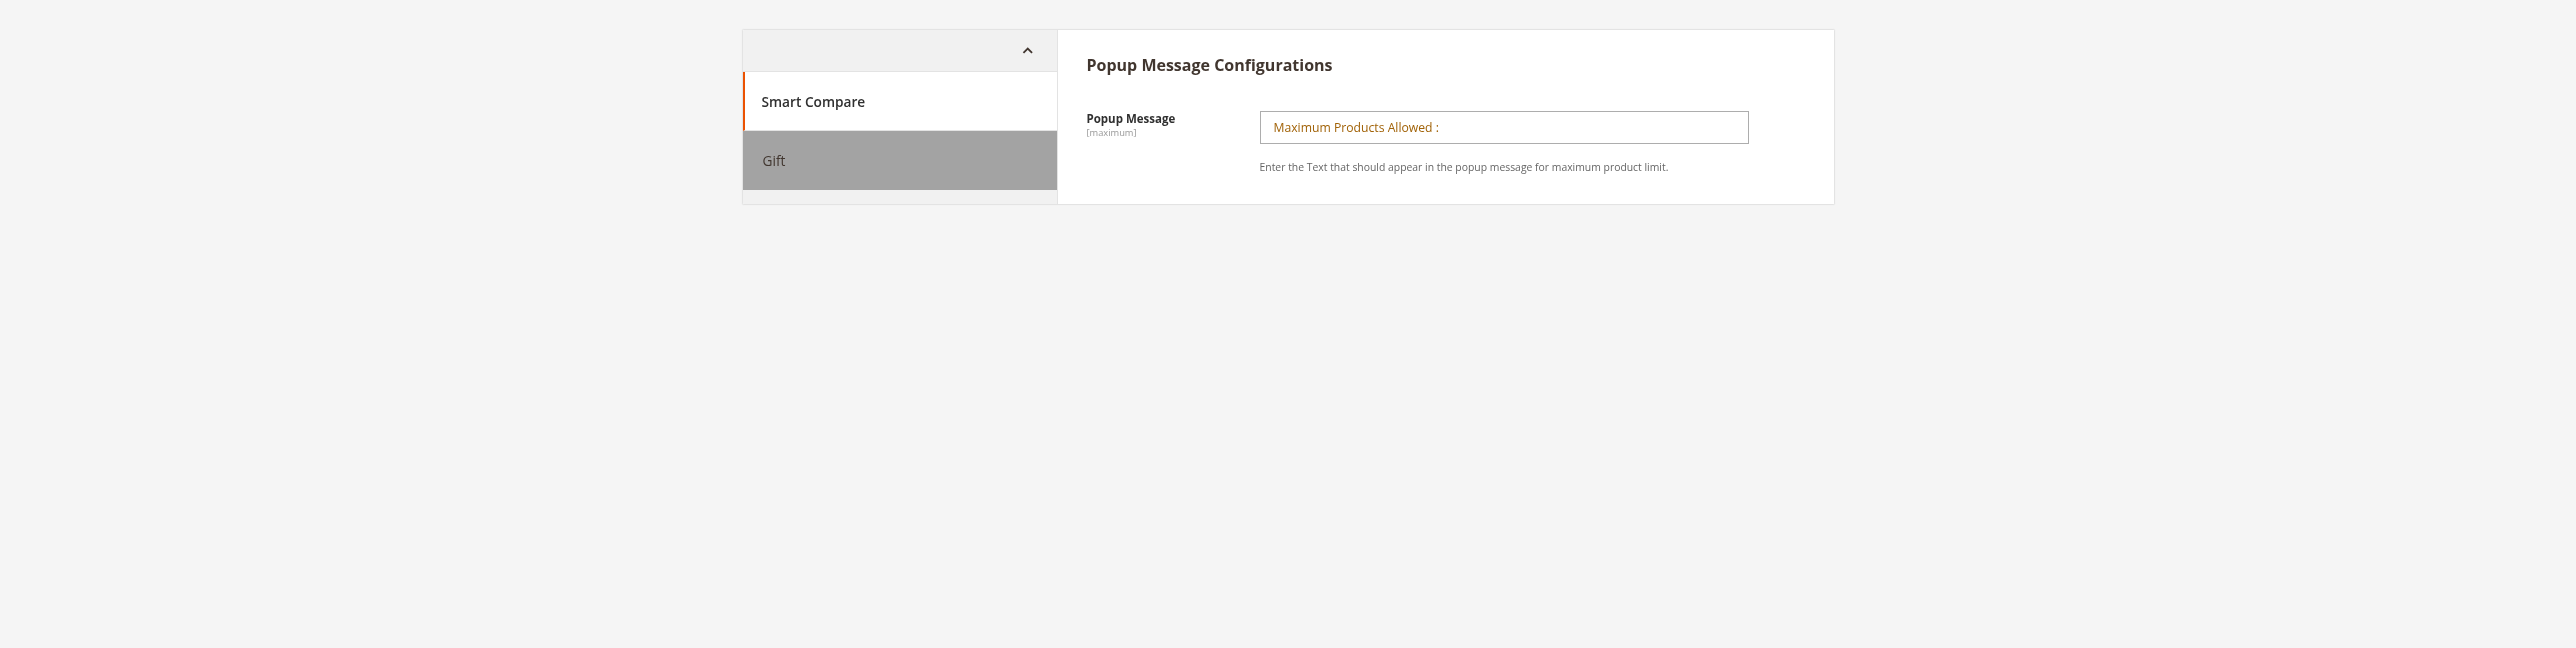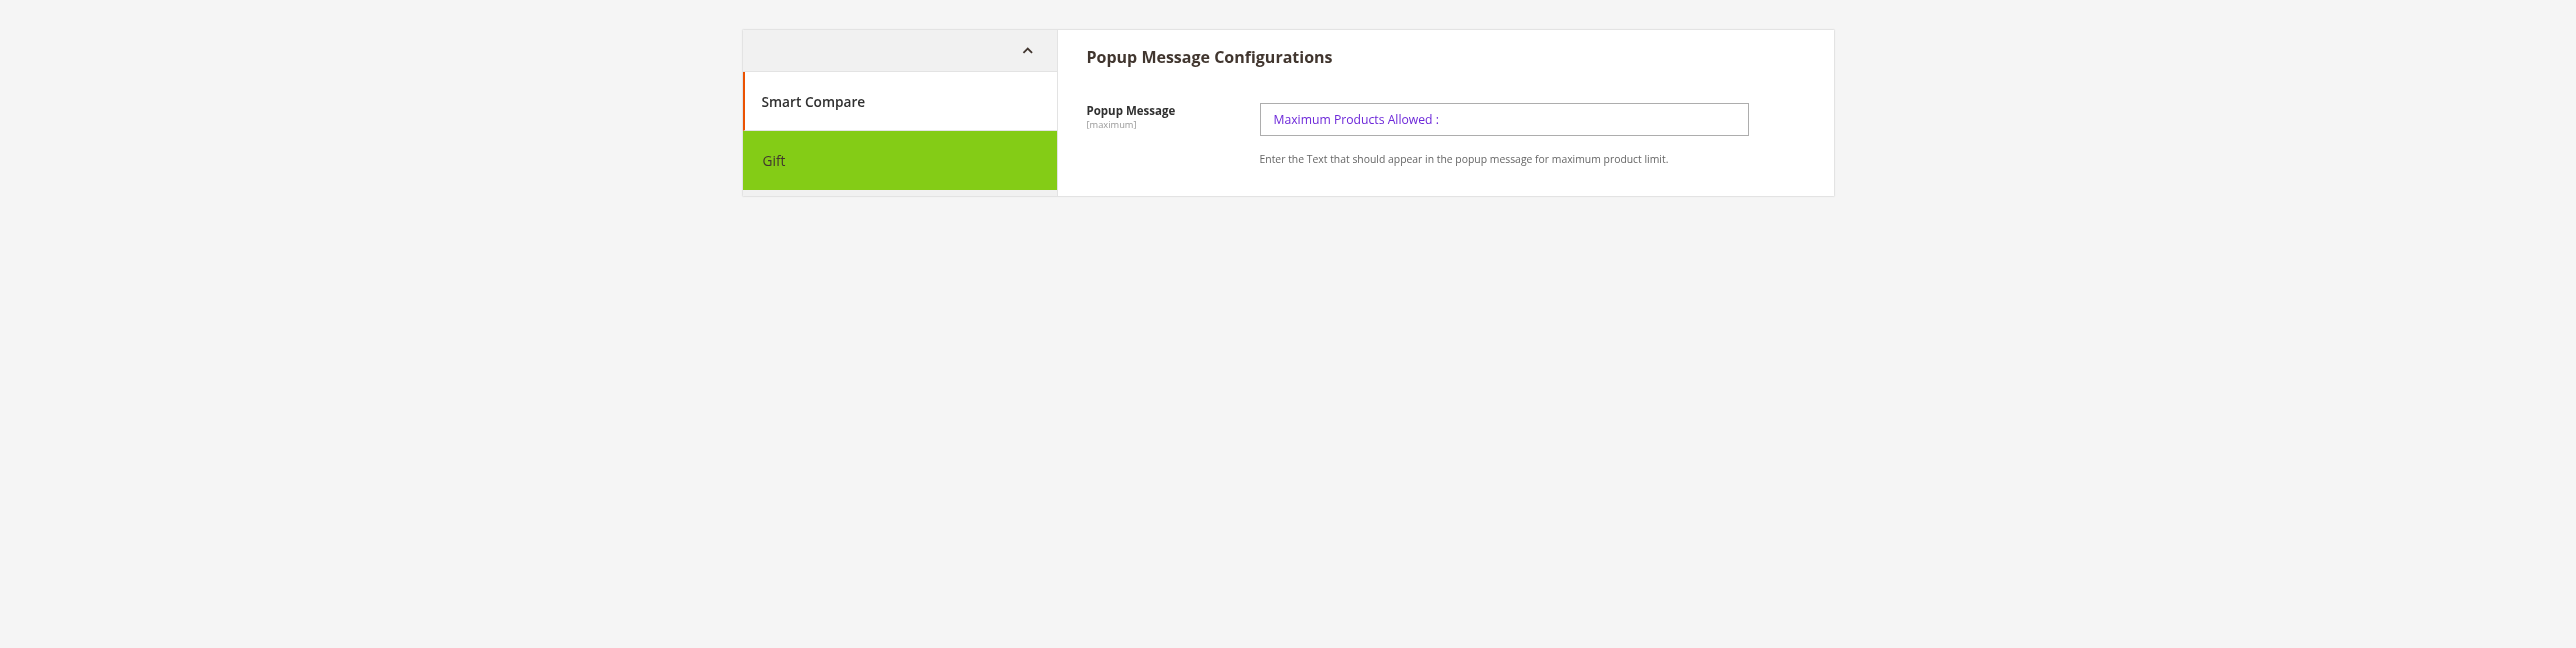--- a/index.html
+++ b/index.html
@@ -50,41 +50,42 @@
     }
     .sidebar-item {
       height: 59px;
       display: flex;
       align-items: center;
       padding: 0 20px;
       font-size: 13.7px;
       color: #41362f;
       cursor: pointer;
       border-bottom: 0.7px solid #e3e3e3;
-      background: #84cc16;
+      background: #a3a3a3;
     }
     .sidebar-item.active {
       background: #fff;
       border-left: 2.9px solid #eb5202;
       padding-left: 17px;
       font-weight: 600;
       color: #303030;
     }
     .sidebar-item:last-child {
       border-bottom: none;
     }
     .content {
       flex: 1;
       padding: 16px 29px 29px 29px;
     }
     .content-title {
       font-size: 16px;
       font-weight: 700;
       color: #41362f;
       margin-bottom: 35px;
+      margin-top: 8px;
     }
     .form-row {
       display: flex;
       align-items: flex-start;
     }
     .label-col {
       width: 173px;
       flex-shrink: 0;
       text-align: left;
       padding-right: 20px;
@@ -106,21 +107,21 @@
     .input-col {
       flex: 1;
       max-width: 489px;
     }
     .text-input {
       width: 100%;
       height: 33px;
       border: 0.7px solid #adadad;
       padding: 8px 13px;
       font-size: 12.2px;
-      color: #6d28d9;
+      color: #a16207;
       font-family: inherit;
       background: #fff;
     }
     .helper-text {
       font-size: 10.4px;
       color: #666;
       margin-top: 15px;
       line-height: 1.55;
     }
   </style>

